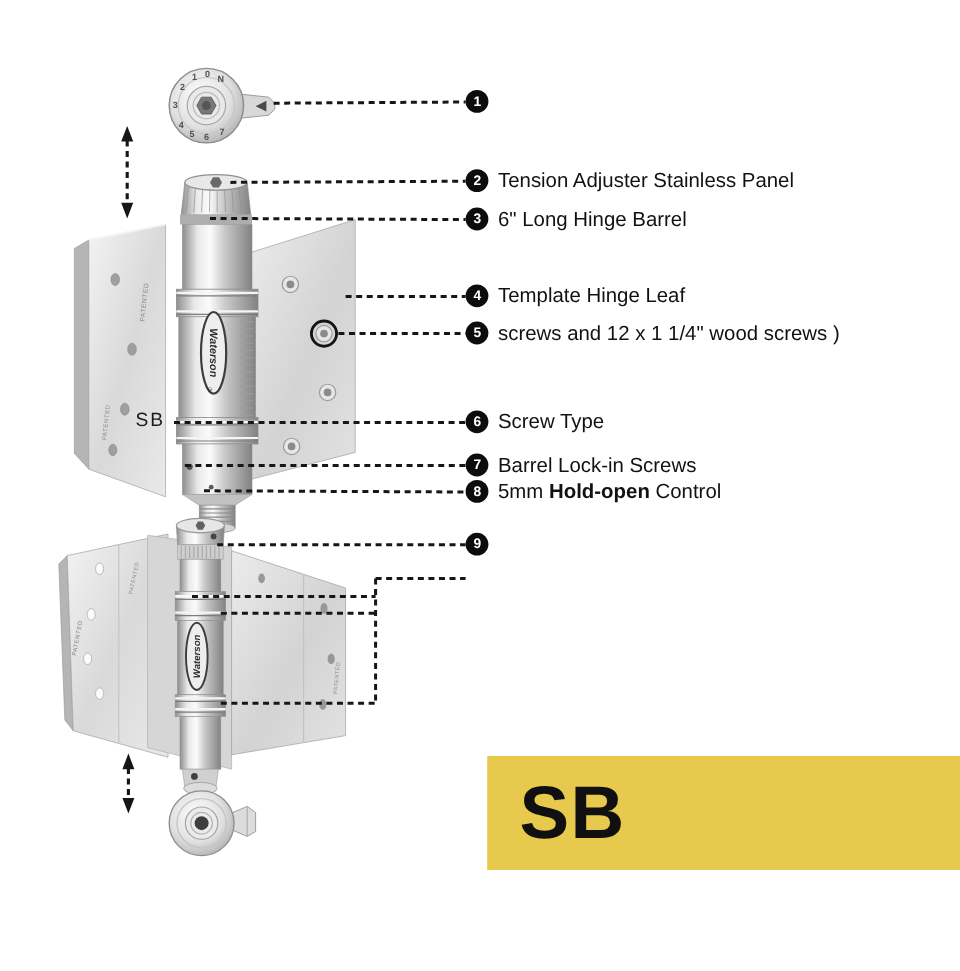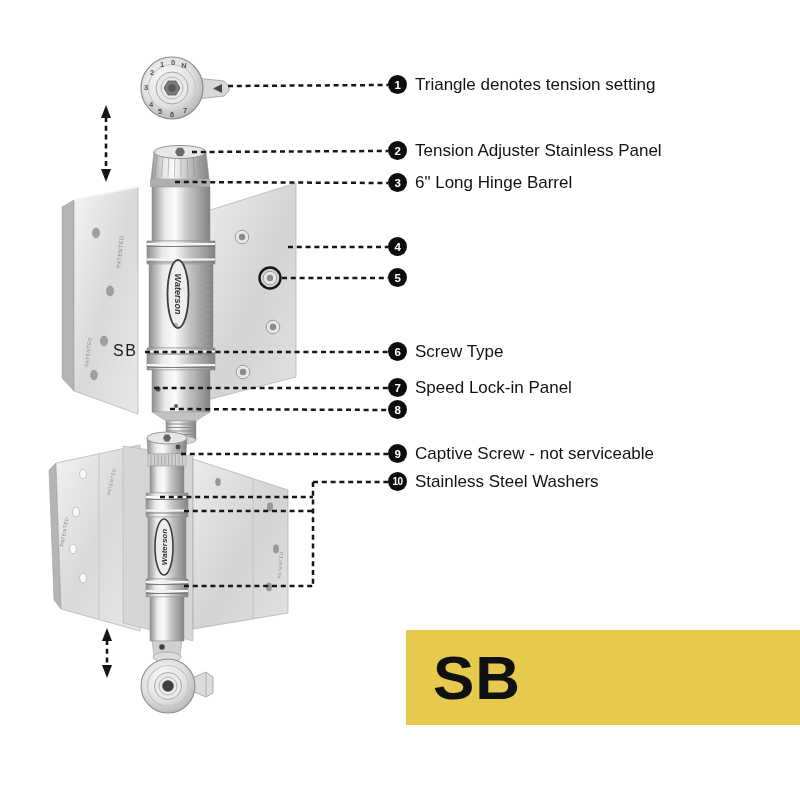--- a/index.html
+++ b/index.html
@@ -232,78 +232,73 @@
     <line x1="160" y1="497" x2="313" y2="497"></line>
     <line x1="184" y1="511" x2="313" y2="511"></line>
     <line x1="184" y1="586" x2="313" y2="586"></line>
   </g>
 </svg>
 
   <div class="sb-note">SB</div>
 
   <div class="callout" style="left:388px;top:74px">
     <span class="badge">1</span>
-    <div class="lines">
-        <div>Triangle denotes tension setting</div>
-      </div>
   </div>
 
   <div class="callout" style="left:388px;top:140px">
     <span class="badge">2</span>
     <div class="lines">
         <div>Tension Adjuster Stainless Panel</div>
       </div>
   </div>
 
   <div class="callout" style="left:388px;top:172px">
     <span class="badge">3</span>
     <div class="lines">
         <div>6" Long Hinge Barrel</div>
       </div>
   </div>
 
   <div class="callout" style="left:388px;top:236px">
     <span class="badge">4</span>
+    <div class="lines">
+        <div>Template Hinge Leaf</div>
+      </div>
   </div>
 
   <div class="callout" style="left:388px;top:267px">
     <span class="badge">5</span>
     <div class="lines">
+      <div>screws and 12 x 1 1/4" wood screws )</div>
     </div>
   </div>
 
   <div class="callout" style="left:388px;top:341px">
     <span class="badge">6</span>
     <div class="lines">
         <div>Screw Type</div>
       </div>
   </div>
 
   <div class="callout" style="left:388px;top:377px">
     <span class="badge">7</span>
     <div class="lines">
-        <div>Speed Lock-in Panel</div>
+        <div>Barrel Lock-in Screws</div>
       </div>
   </div>
 
   <div class="callout" style="left:388px;top:399px">
     <span class="badge">8</span>
+    <div class="lines">
+        <div><span>5mm </span><b>Hold-open</b><span> Control</span></div>
+      </div>
   </div>
 
   <div class="callout" style="left:388px;top:443px">
     <span class="badge">9</span>
-    <div class="lines">
-        <div>Captive Screw - not serviceable</div>
-      </div>
-  </div>
-
-  <div class="callout" style="left:388px;top:471px">
-    <span class="badge" style="font-size:10px">10</span>
-    <div class="lines">
-        <div>Stainless Steel Washers</div>
-      </div>
-  </div>
+  </div>
+
 
   <div class="type-panel">
     <span>SB</span>
   </div>
 
 </div>
 
 </body></html>

